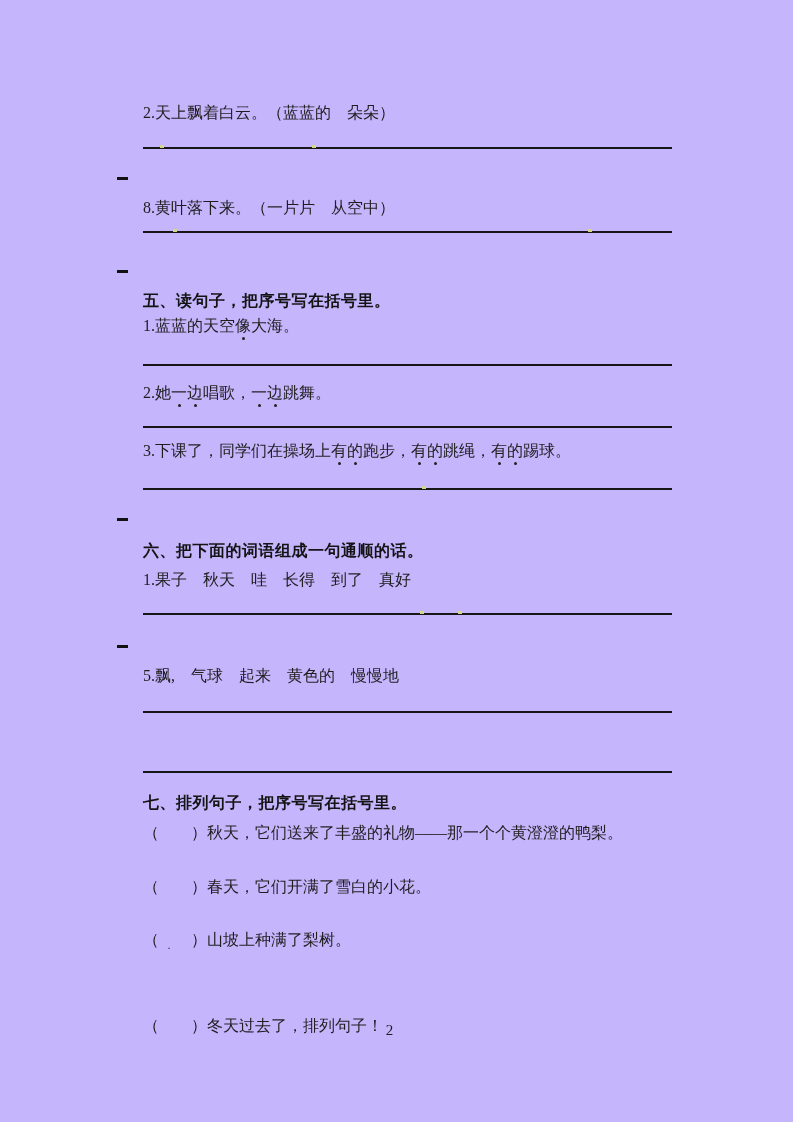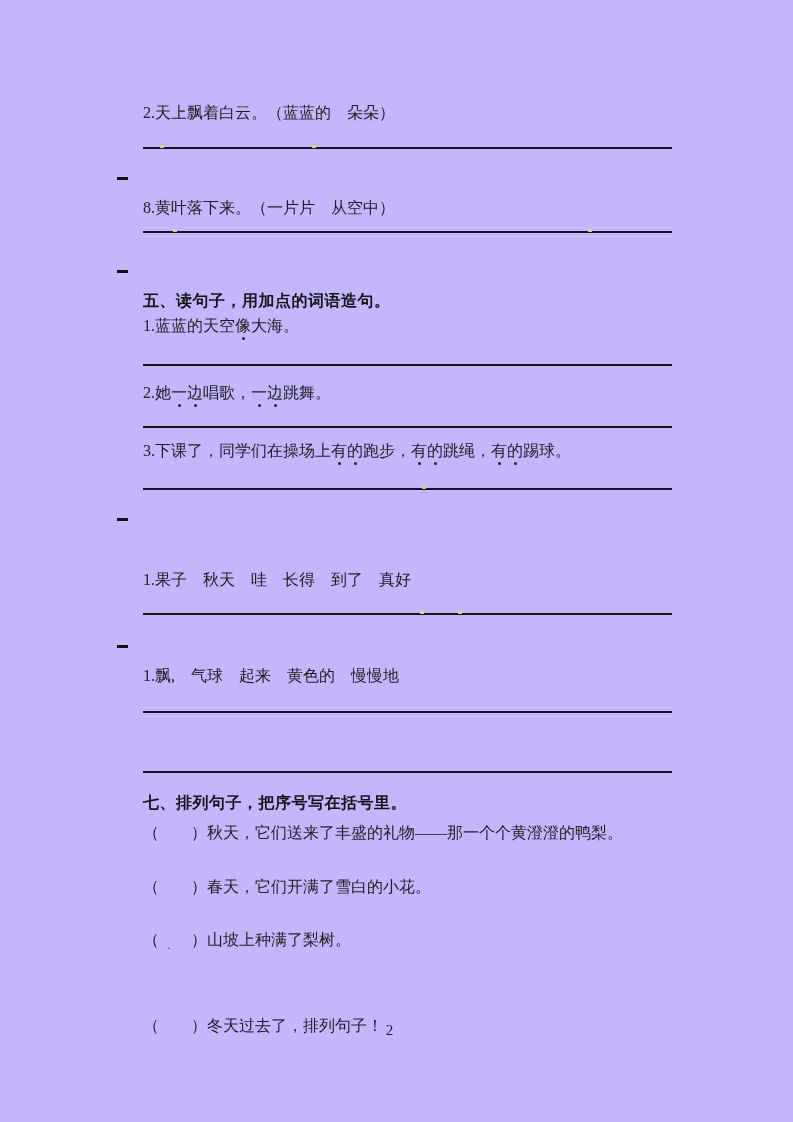--- a/index.html
+++ b/index.html
@@ -88,51 +88,54 @@
   <div class="row" style="top:197px">
     <span>8.黄叶落下来。（一片片　从空中）</span>
   </div>
   <div class="ansline" style="top:231px">
     <i class="speck" style="left:30px"></i>
     <i class="speck" style="left:445px"></i>
   </div>
   <div class="margin-dash" style="top:270px"></div>
 
   <div class="row heading" style="top:290px">
-    <span>五、读句子，用加点的词语造句。</span>
+    <span>五、读句子，把序号写在括号里。</span>
   </div>
   <div class="row" style="top:315px">
     <span>1.蓝蓝的天空<span class="emch">像</span>大海。</span>
   </div>
   <div class="ansline" style="top:364px"></div>
 
   <div class="row" style="top:382px">
     <span>2.她<span class="emch">一</span><span class="emch">边</span>唱歌，<span class="emch">一</span><span class="emch">边</span>跳舞。</span>
   </div>
   <div class="ansline" style="top:426px"></div>
 
   <div class="row" style="top:440px">
     <span>3.下课了，同学们在操场上<span class="emch">有</span><span class="emch">的</span>跑步，<span class="emch">有</span><span class="emch">的</span>跳绳，<span class="emch">有</span><span class="emch">的</span>踢球。</span>
   </div>
   <div class="ansline" style="top:488px">
     <i class="speck" style="left:279px"></i>
   </div>
   <div class="margin-dash" style="top:518px"></div>
 
+  <div class="row heading" style="top:540px">
+    <span>六、把下面的词语组成一句通顺的话。</span>
+  </div>
   <div class="row" style="top:569px">
     <span>1.果子　秋天　哇　长得　到了　真好</span>
   </div>
   <div class="ansline" style="top:613px">
     <i class="speck" style="left:277px"></i>
     <i class="speck" style="left:315px"></i>
   </div>
   <div class="margin-dash" style="top:645px"></div>
 
   <div class="row" style="top:665px">
-    <span>1.飘,　气球　起来　黄色的　慢慢地</span>
+    <span>5.飘,　气球　起来　黄色的　慢慢地</span>
   </div>
   <div class="ansline" style="top:711px"></div>
 
   <div class="ansline" style="top:771px"></div>
 
   <div class="row heading" style="top:792px">
     <span>七、排列句子，把序号写在括号里。</span>
   </div>
 
   <div class="row q7row" style="top:822px">

